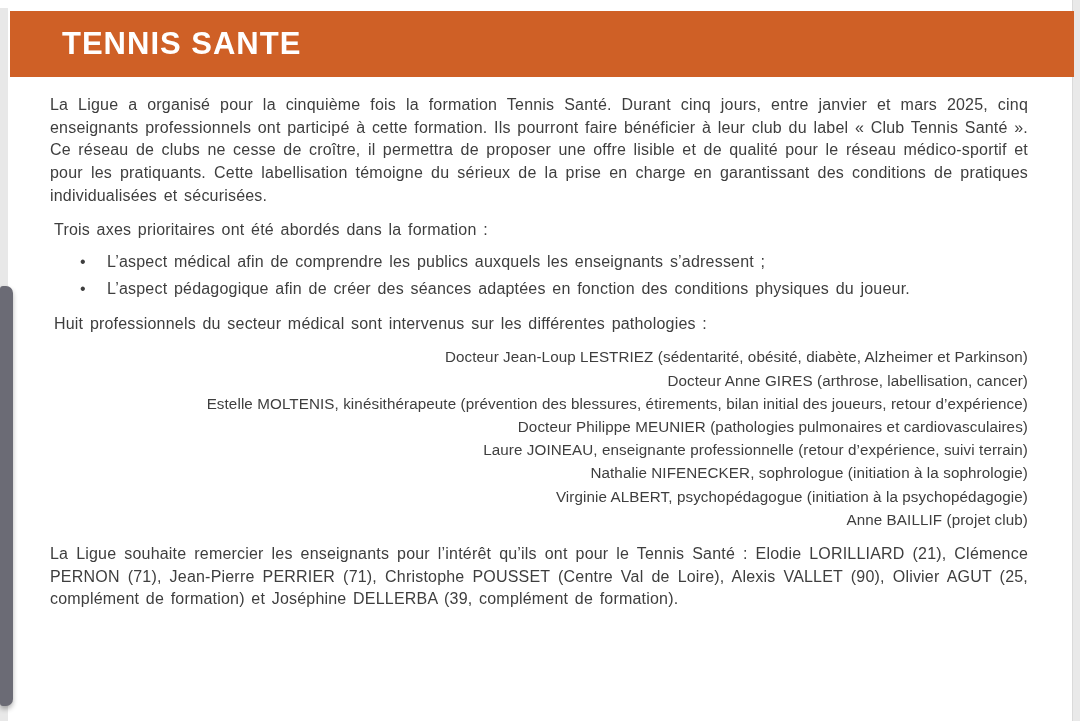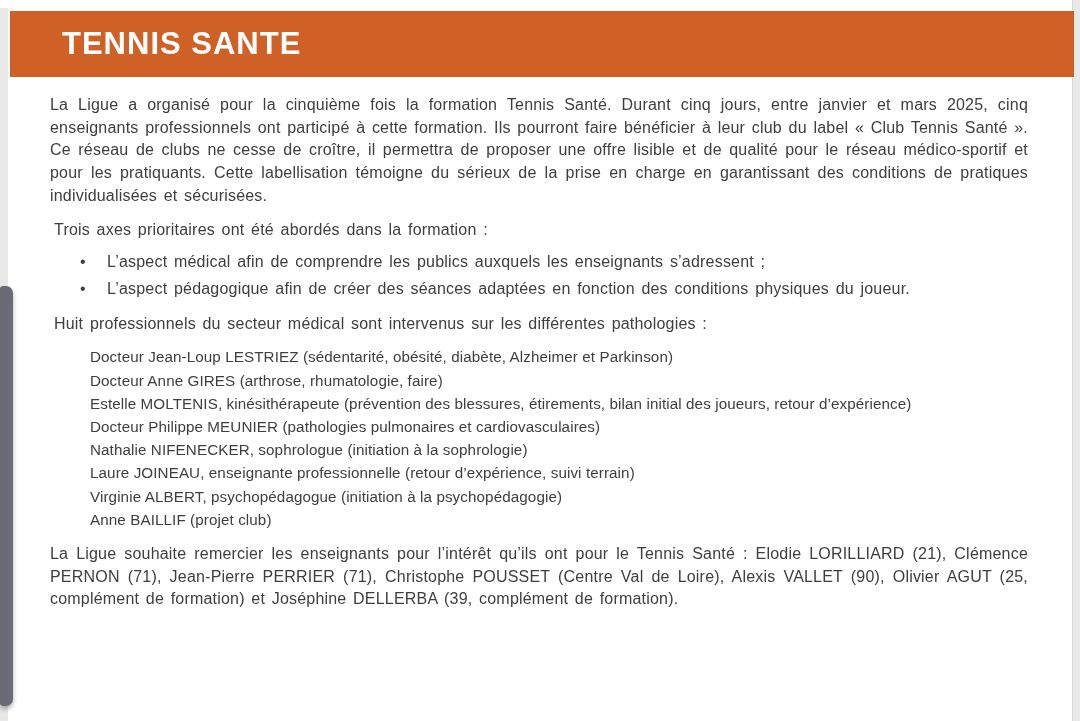--- a/index.html
+++ b/index.html
@@ -59,21 +59,21 @@
   ul.axes li::before {
     content: "\2022";
     position: absolute; left: 30px; top: 0;
     color: #3e3e3e;
   }
 
   .names {
     margin: 2px 0 12px 40px;
     font-size: 15.2px; line-height: 23.2px; letter-spacing: 0.1px;
   }
-  .names .name-line { white-space: nowrap; overflow: hidden; }
+  .names .name-line { white-space: nowrap; overflow: hidden; text-align: right; }
 
   .closing { margin-bottom: 0; }
 </style>
 </head>
 <body>
 
 <div class="edge-left"></div>
 <div class="edge-right"></div>
 <div class="page-stack"></div>
 
@@ -89,24 +89,24 @@
 
   <ul class="axes">
     <li>L’aspect médical afin de comprendre les publics auxquels les enseignants s’adressent&nbsp;;</li>
     <li>L’aspect pédagogique afin de créer des séances adaptées en fonction des conditions physiques du joueur.</li>
   </ul>
 
   <p class="para intro-line">Huit professionnels du secteur médical sont intervenus sur les différentes pathologies&nbsp;:</p>
 
   <div class="names">
     <div class="name-line">Docteur Jean-Loup LESTRIEZ (sédentarité, obésité, diabète, Alzheimer et Parkinson)</div>
-    <div class="name-line">Docteur Anne GIRES (arthrose, rhumatologie, faire)</div>
+    <div class="name-line">Docteur Anne GIRES (arthrose, labellisation, cancer)</div>
     <div class="name-line">Estelle MOLTENIS, kinésithérapeute (prévention des blessures, étirements, bilan initial des joueurs, retour d’expérience)</div>
     <div class="name-line">Docteur Philippe MEUNIER (pathologies pulmonaires et cardiovasculaires)</div>
+    <div class="name-line">Laure JOINEAU, enseignante professionnelle (retour d’expérience, suivi terrain)</div>
     <div class="name-line">Nathalie NIFENECKER, sophrologue (initiation à la sophrologie)</div>
-    <div class="name-line">Laure JOINEAU, enseignante professionnelle (retour d’expérience, suivi terrain)</div>
     <div class="name-line">Virginie ALBERT, psychopédagogue (initiation à la psychopédagogie)</div>
     <div class="name-line">Anne BAILLIF (projet club)</div>
   </div>
 
   <p class="para closing">La Ligue souhaite remercier les enseignants pour l’intérêt qu’ils ont pour le Tennis Santé&nbsp;: Elodie LORILLIARD (21), Clémence PERNON (71), Jean-Pierre PERRIER (71), Christophe POUSSET (Centre Val de Loire), Alexis VALLET (90), Olivier AGUT (25, com­plément de formation) et Joséphine DELLERBA (39, complément de formation).</p>
 
 </div>
 
 </body></html>

